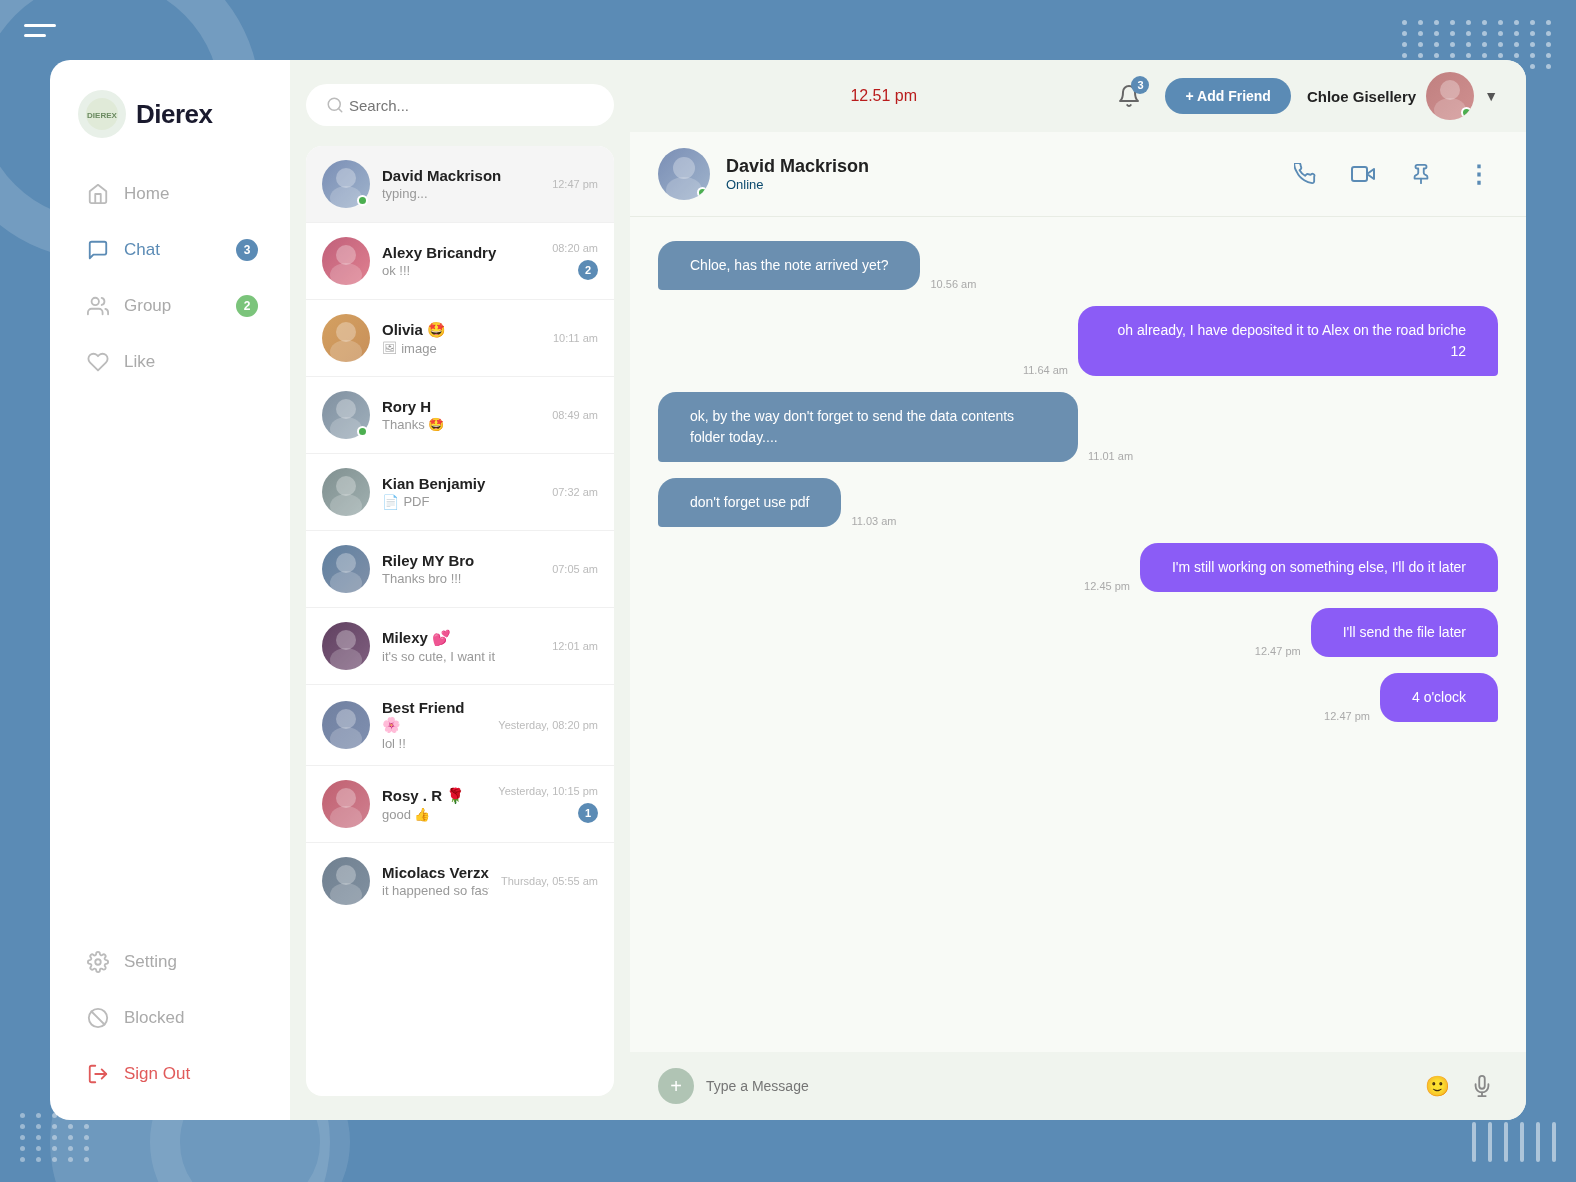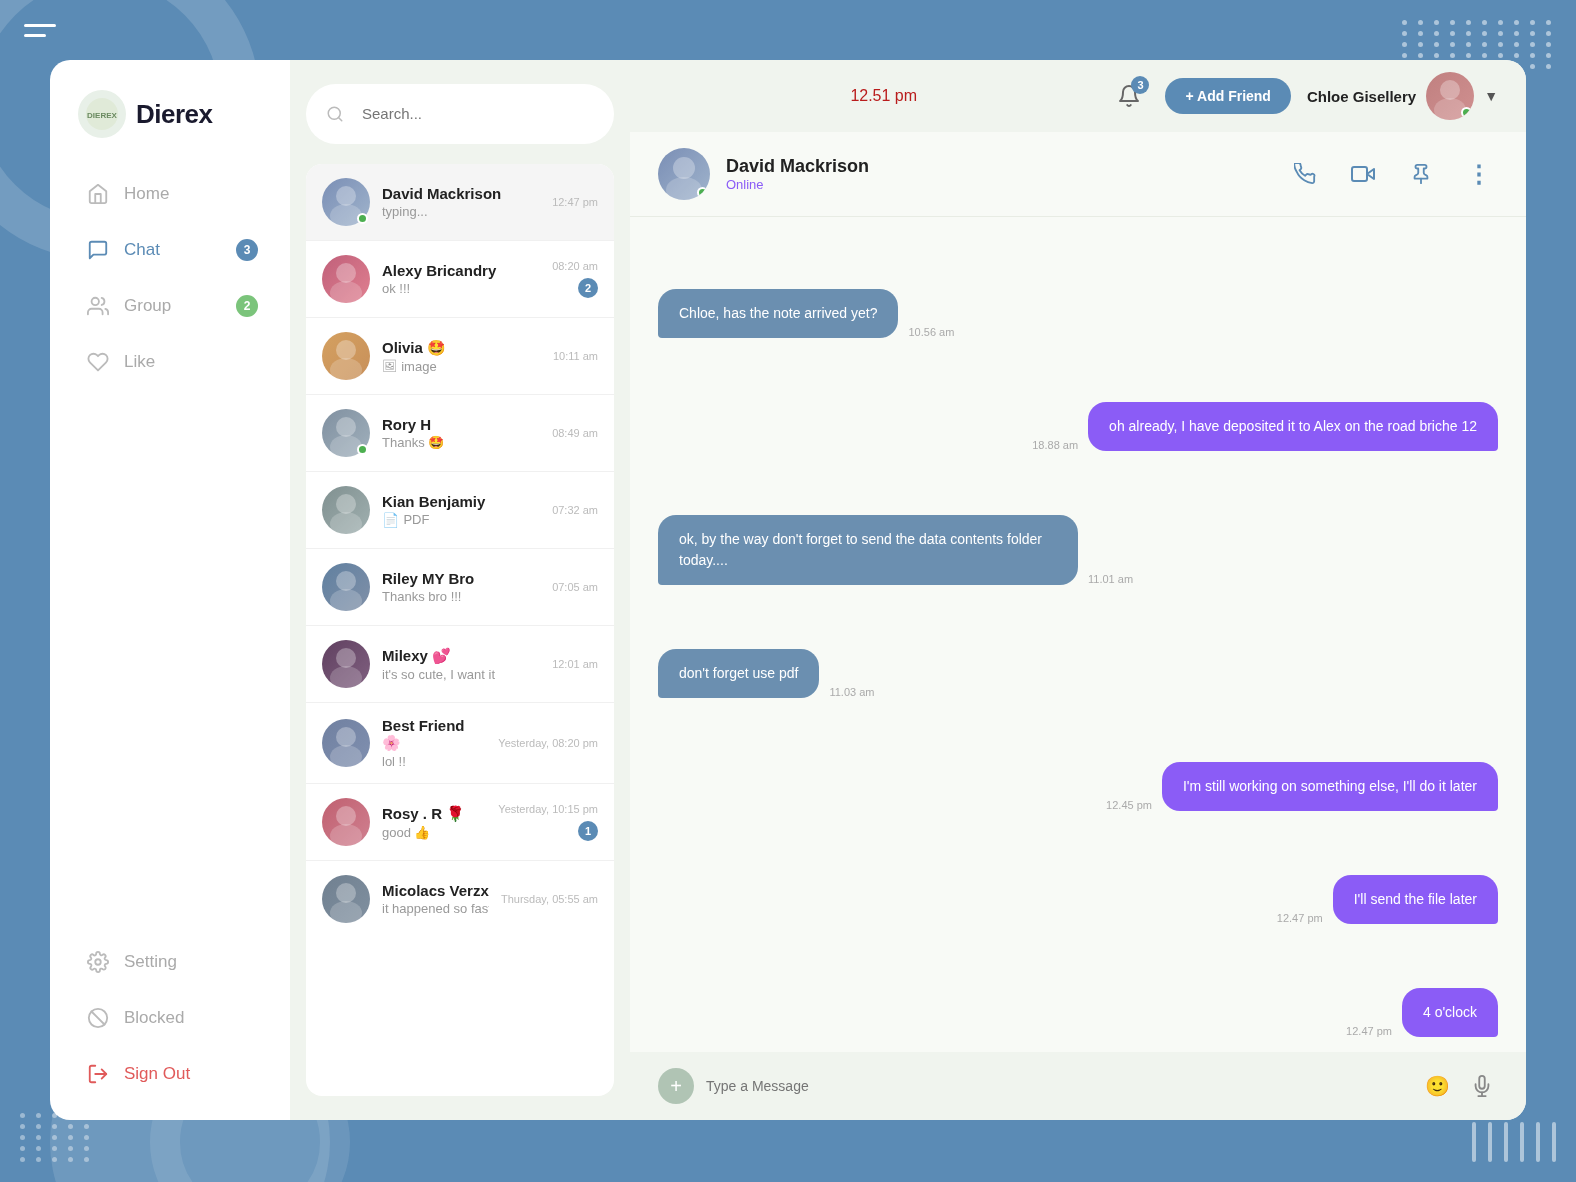--- a/index.html
+++ b/index.html
@@ -187,23 +187,23 @@
       background: #f0f4ee;
       display: flex;
       flex-direction: column;
       padding: 24px 16px;
       flex-shrink: 0;
     }
     .search-box {
       background: white;
       border-radius: 30px;
       display: flex;
-      align-items: flex-start;
-      gap: 18px;
-      padding: 21px 20px;
+      align-items: flex-end;
+      gap: 5px;
+      padding: 12px 20px;
       margin-bottom: 20px;
     }
     .search-box input {
       border: none;
       outline: none;
       font-size: 15px;
       color: #888;
       background: transparent;
       width: 100%;
     }
@@ -385,21 +385,21 @@
       position: relative;
     }
     .chat-header-info { flex: 1; }
     .chat-header-name {
       font-size: 18px;
       font-weight: 700;
       color: #222;
     }
     .chat-header-status {
       font-size: 13px;
-      color: #8b5cf6;
+      color: #0c4a6e;
     }
     .chat-header-actions {
       display: flex;
       align-items: center;
       gap: 20px;
     }
     .action-icon {
       width: 38px; height: 38px;
       border-radius: 50%;
       display: flex; align-items: center; justify-content: center;
@@ -420,25 +420,24 @@
     .msg-row {
       display: flex;
       align-items: flex-end;
       gap: 10px;
     }
     .msg-row.sent {
       flex-direction: row-reverse;
     }
     .msg-bubble {
       max-width: 420px;
-      padding: 14px 21px;
+      padding: 14px 32px;
       border-radius: 18px;
       font-size: 14px;
       line-height: 1.5;
-      margin-top: 48px;
     }
     .msg-bubble.received {
       background: #6b8fb0;
       color: white;
       border-bottom-left-radius: 4px;
     }
     .msg-bubble.sent {
       background: #8b5cf6;
       color: white;
       border-bottom-right-radius: 4px;
@@ -964,21 +963,21 @@
 
     <div class="messages-area">
 
       <div class="msg-row">
         <div class="msg-bubble received">Chloe, has the note arrived yet?</div>
         <span class="msg-time">10.56 am</span>
       </div>
 
       <div class="msg-row sent">
         <div class="msg-bubble sent">oh already, I have deposited it to Alex on the road briche 12</div>
-        <span class="msg-time">18.88 am</span>
+        <span class="msg-time">11.64 am</span>
       </div>
 
       <div class="msg-row">
         <div class="msg-bubble received">ok, by the way don't forget to send the data contents folder today....</div>
         <span class="msg-time">11.01 am</span>
       </div>
 
       <div class="msg-row">
         <div class="msg-bubble received">don't forget use pdf</div>
         <span class="msg-time">11.03 am</span>

